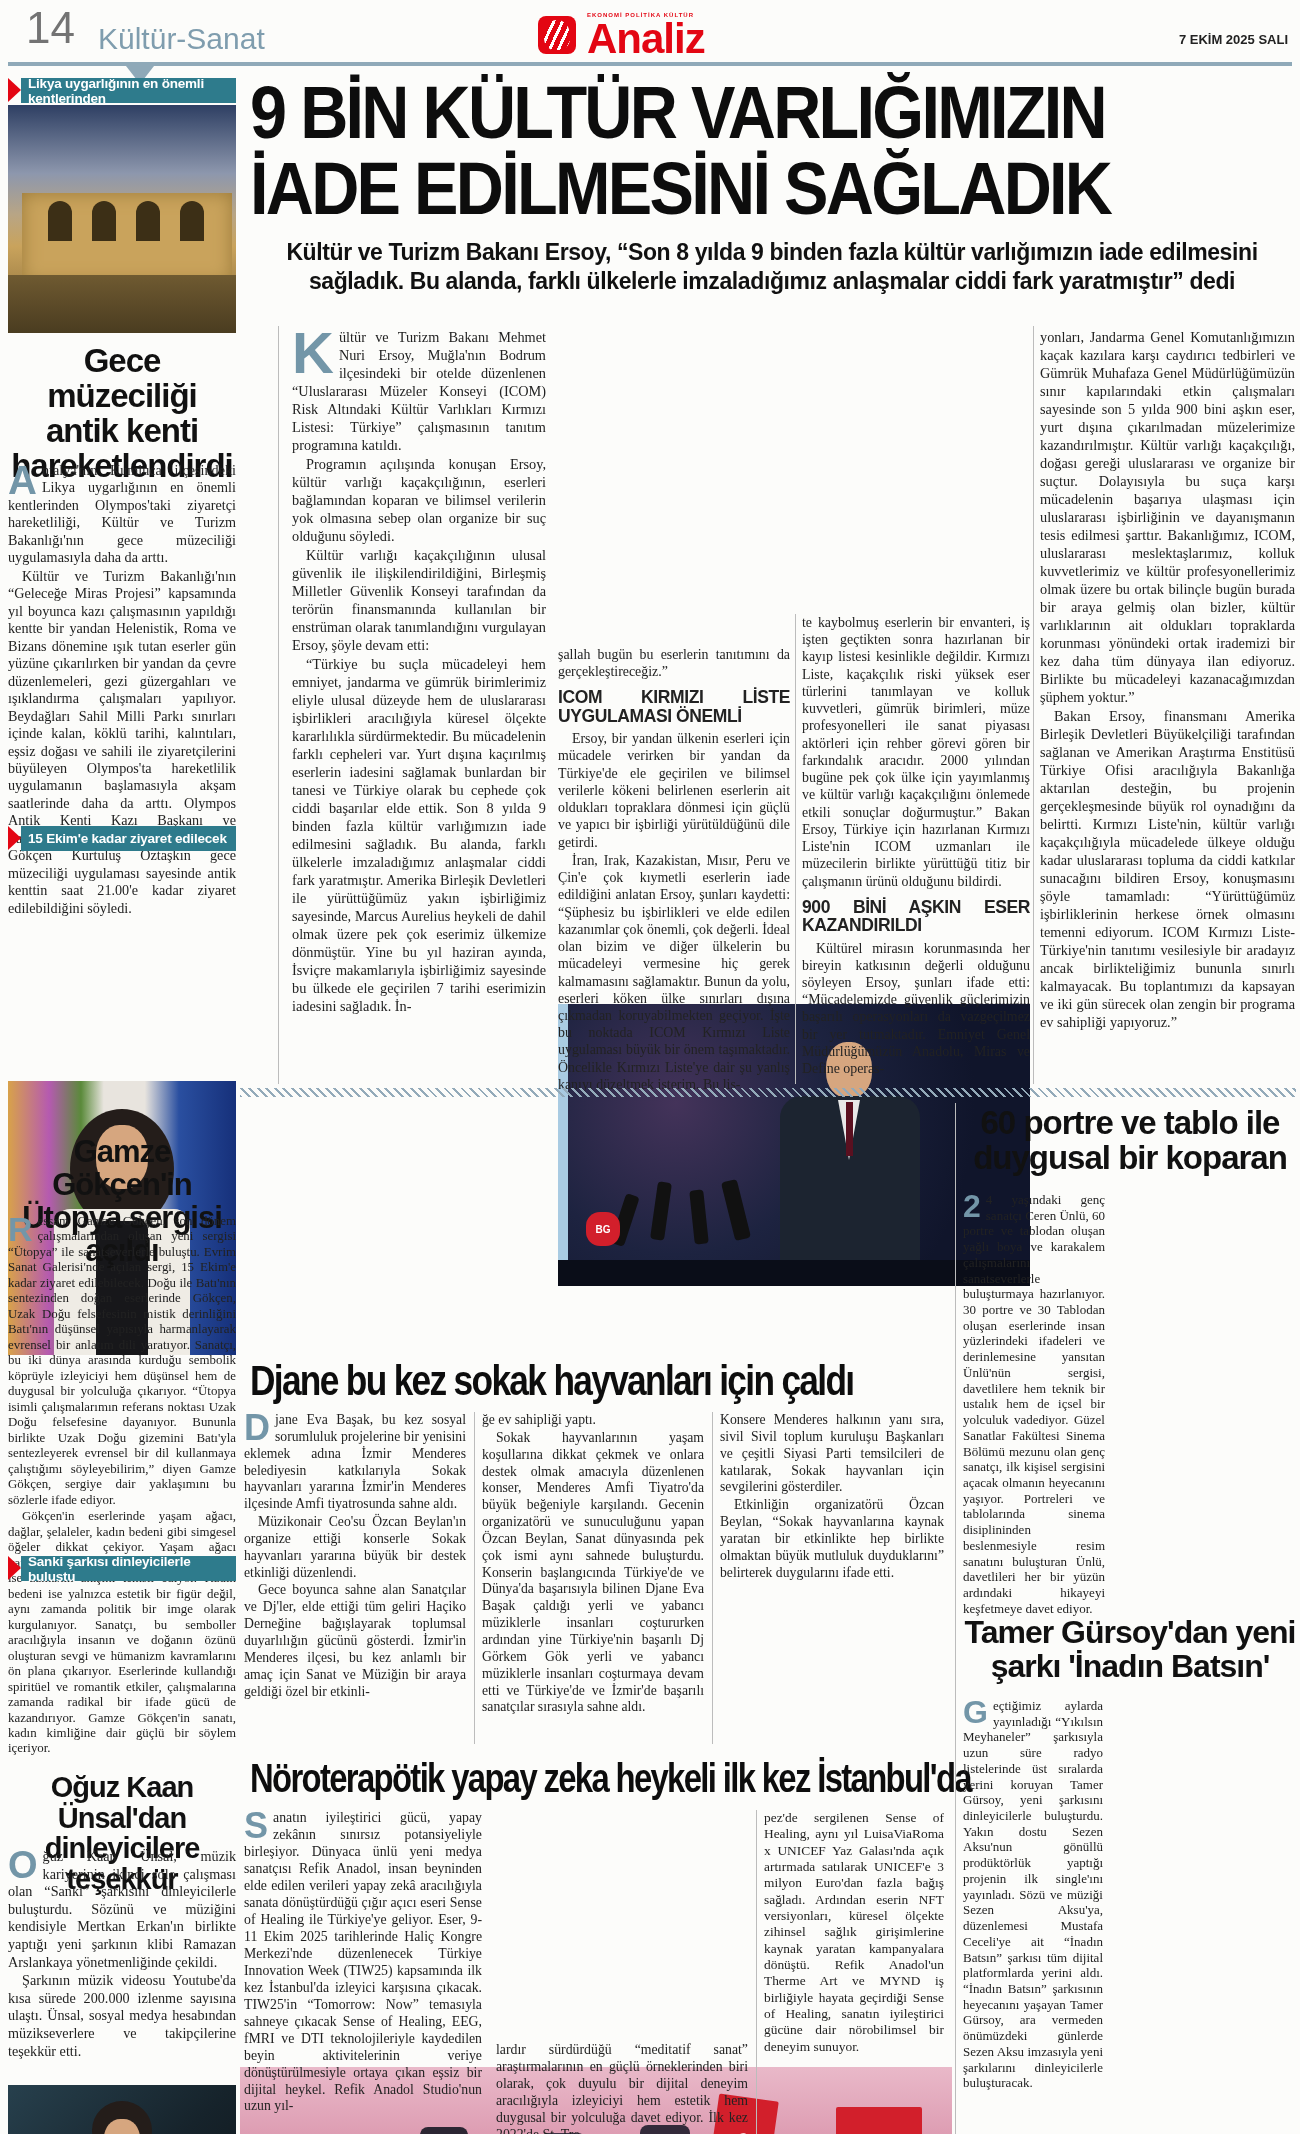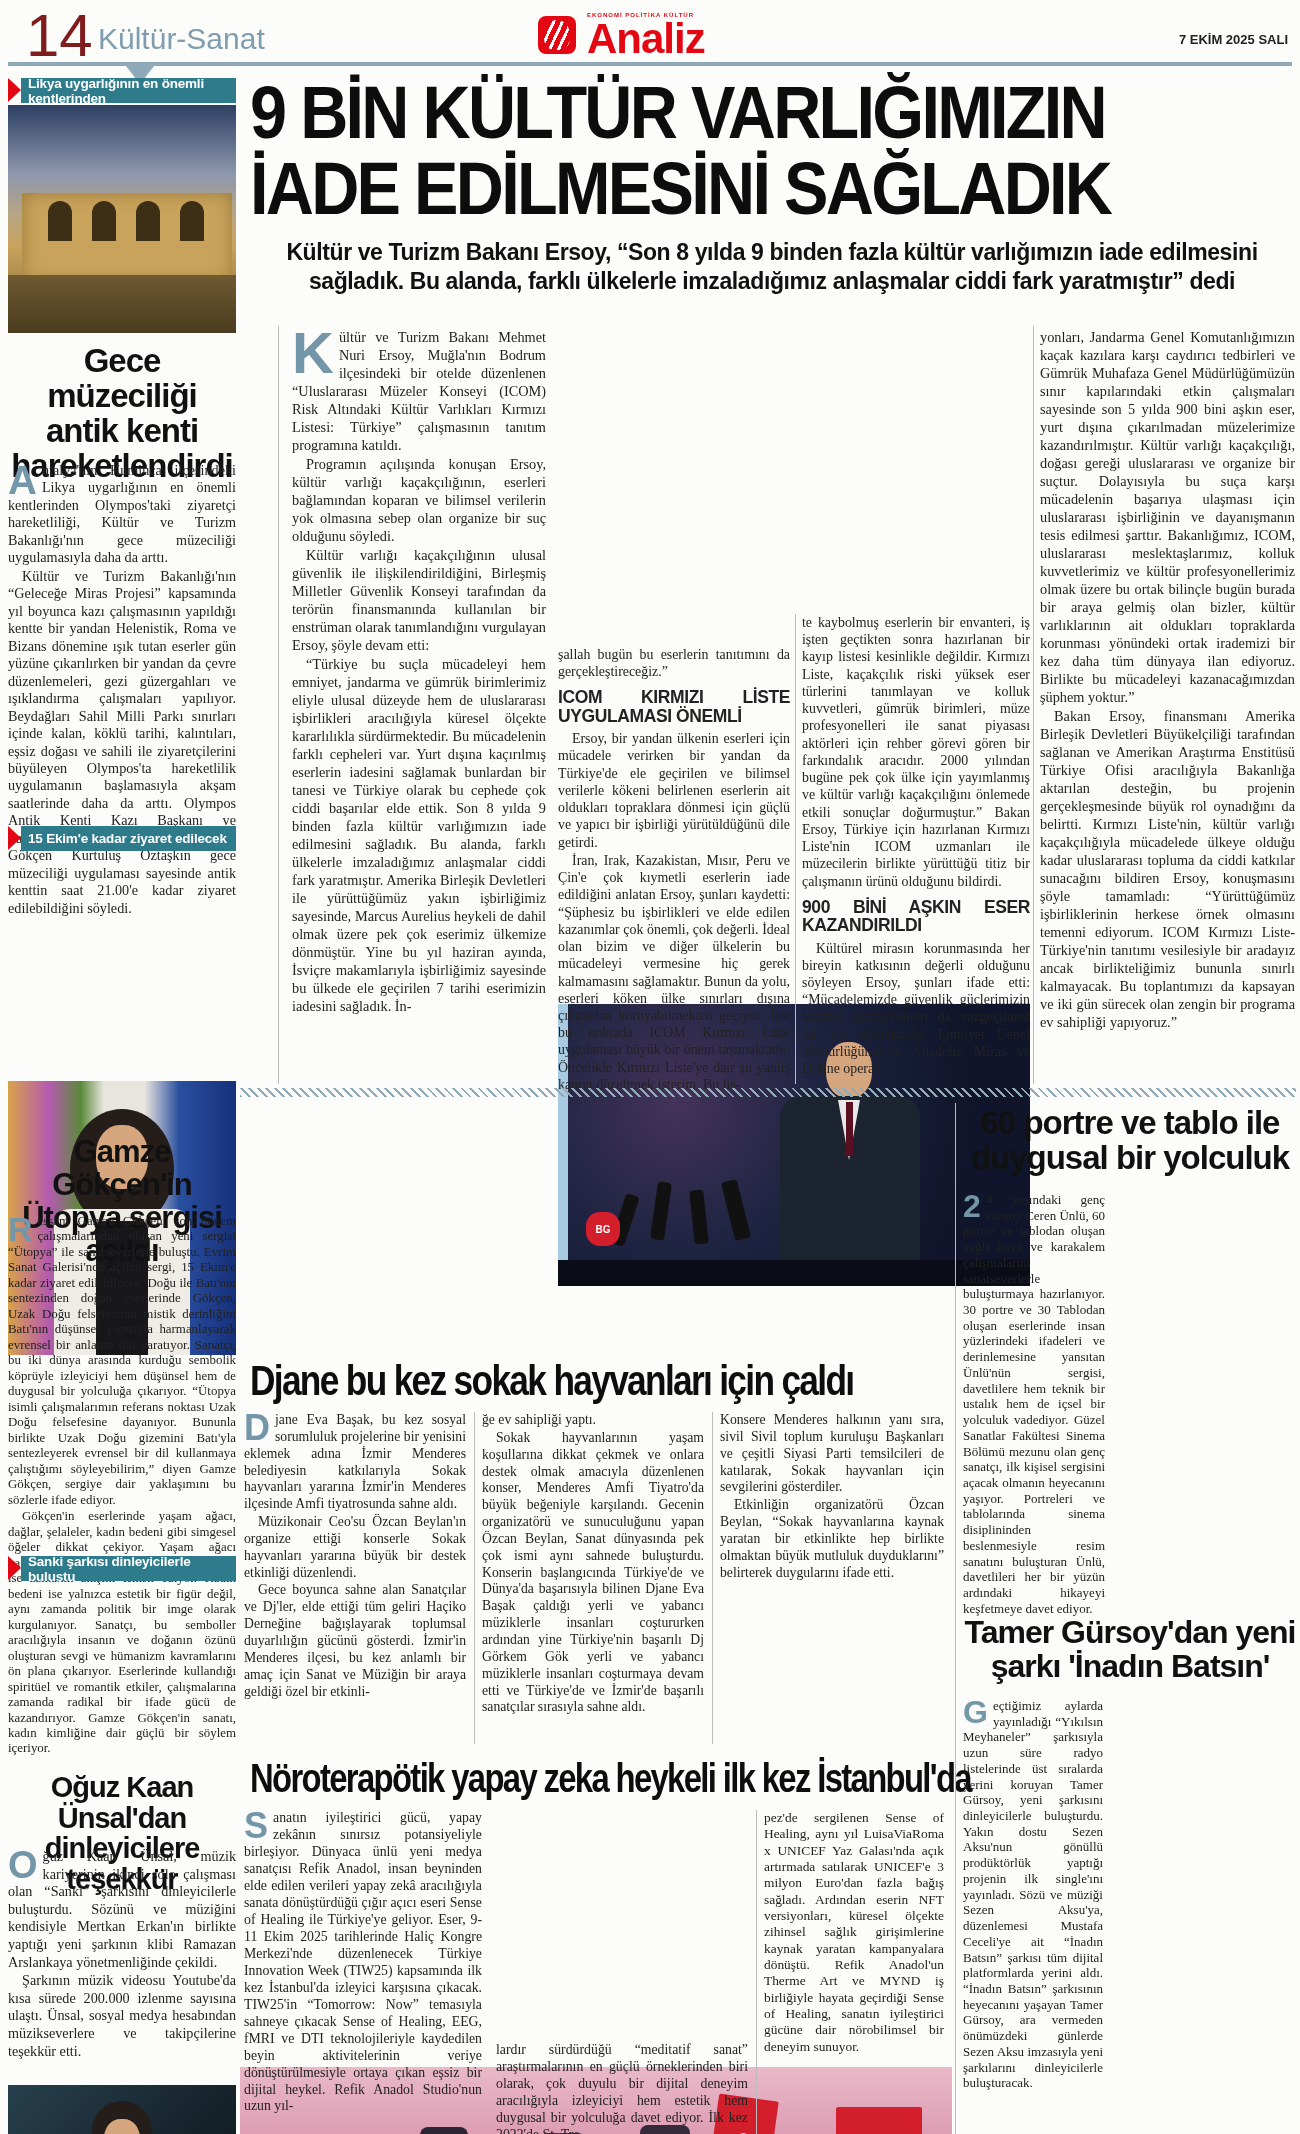--- a/index.html
+++ b/index.html
@@ -1,20 +1,20 @@
 <!DOCTYPE html>
 <html><head>
 <meta charset="utf-8">
 <style>
   html,body{margin:0;padding:0;background:#e8e8e4;}
   .page{position:relative;width:1300px;height:2134px;background:#fcfcfa;overflow:hidden;
         font-family:"Liberation Sans",sans-serif;color:#1a1a1a;}
   .abs{position:absolute;}
   
-  .pagenum{font-size:60px;font-weight:400;color:#7f1d1d;line-height:1;}
+  .pagenum{font-size:44px;font-weight:400;color:#737373;line-height:1;}
   .section-name{font-size:30px;font-weight:400;color:#7f9dae;letter-spacing:0;}
   .logo-wrap{display:flex;align-items:center;gap:6px;}
   .logo-emblem{width:38px;height:38px;border-radius:8px;background:#e30613;position:relative;overflow:hidden;}
   .logo-emblem:before{content:"";position:absolute;left:6px;top:4px;width:26px;height:30px;
       background:repeating-linear-gradient(115deg,#fff 0 3px,#e30613 3px 8px);border-radius:50% 50% 40% 40%;}
   .logo-tagline{font-size:6px;color:#e30613;font-weight:700;letter-spacing:1px;position:absolute;top:2px;left:46px;}
   .logo-text{font-size:42px;font-weight:800;color:#e30613;letter-spacing:-1px;line-height:1;}
   .date{font-size:13px;font-weight:700;color:#222;}
   .header-rule{height:4px;background:#8fa9b8;}
   .notch{width:0;height:0;border-left:14px solid transparent;border-right:14px solid transparent;border-top:18px solid #8fa9b8;}
@@ -205,21 +205,21 @@
   </div>
   <div class="abs vrule" style="left:756px;top:1810px;height:324px;"></div>
   <div class="abs bodytxt" style="left:764px;top:1810px;width:180px;font-size:13.4px;line-height:1.22;">
     <p class="first">pez'de sergilenen Sense of Healing, aynı yıl LuisaViaRoma x UNICEF Yaz Galası'nda açık artırmada satılarak UNICEF'e 3 milyon Euro'dan fazla bağış sağladı. Ardından eserin NFT versiyonları, küresel ölçekte zihinsel sağlık girişimlerine kaynak yaratan kampanyalara dönüştü. Refik Anadol'un Therme Art ve MYND iş birliğiyle hayata geçirdiği Sense of Healing, sanatın iyileştirici gücüne dair nörobilimsel bir deneyim sunuyor.</p>
   </div>
 
   <div class="abs vrule" style="left:955px;top:1103px;height:1031px;"></div>
 
   <div class="abs art-title" style="left:962px;top:1106px;width:336px;font-size:33px;">
     <div>60 portre ve tablo ile</div>
-    <div>duygusal bir yolculuk</div>
+    <div>duygusal bir koparan</div>
   </div>
   <div class="abs bodytxt" style="left:963px;top:1192px;width:142px;font-size:13px;line-height:1.21;">
     <p class="first"><span class="dropcap" style="font-size:32px;">2</span><span>4 yaşındaki genç sanatçı Ceren Ünlü, 60 portre ve tablodan oluşan yağlı boya ve karakalem çalışmalarını sanatseverlerle buluşturmaya hazırlanıyor. 30 portre ve 30 Tablodan oluşan eserlerinde insan yüzlerindeki ifadeleri ve derinlemesine yansıtan Ünlü'nün sergisi, davetlilere hem teknik bir ustalık hem de içsel bir yolculuk vadediyor. Güzel Sanatlar Fakültesi Sinema Bölümü mezunu olan genç sanatçı, ilk kişisel sergisini açacak olmanın heyecanını yaşıyor. Portreleri ve tablolarında sinema disiplininden beslenmesiyle resim sanatını buluşturan Ünlü, davetlileri her bir yüzün ardındaki hikayeyi keşfetmeye davet ediyor.</span></p>
   </div>
 
   <div class="abs art-title" style="left:962px;top:1616px;width:336px;font-size:32px;">
     <div>Tamer Gürsoy'dan yeni</div>
     <div>şarkı 'İnadın Batsın'</div>
   </div>
   <div class="abs bodytxt" style="left:963px;top:1698px;width:140px;font-size:13px;line-height:1.21;">

